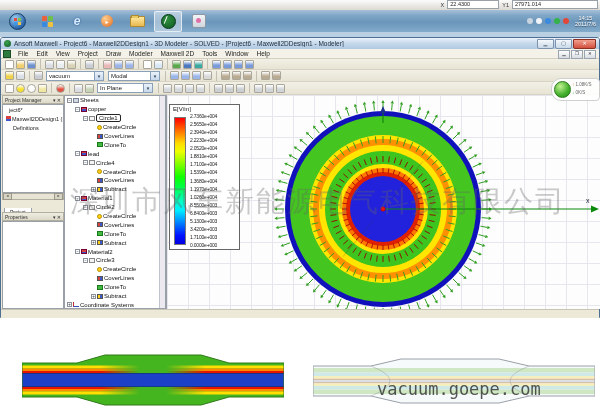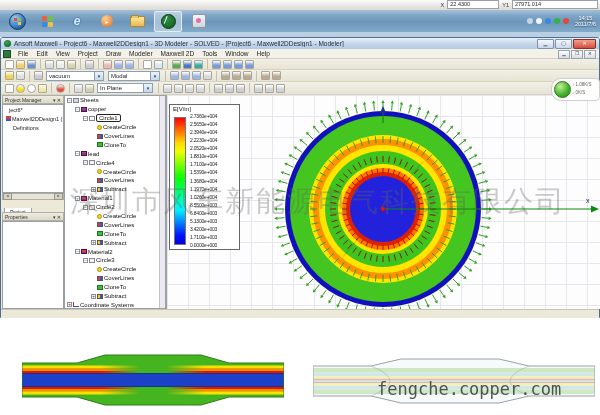--- a/index.html
+++ b/index.html
@@ -873,13 +873,13 @@
       <rect x="0" y="34.5" width="282" height="4.5" fill="#cfe7c2"></rect>
       <line x1="0" y1="25" x2="282" y2="25" stroke="#a8aeb8" stroke-width="0.7"></line>
       <line x1="0" y1="27" x2="282" y2="27" stroke="#a8aeb8" stroke-width="0.7"></line>
       <path d="M58,11 Q96,26 58,41" fill="none" stroke="#9aa0a8" stroke-width="0.7" opacity="0.7"></path>
       <path d="M216,11 Q178,26 216,41" fill="none" stroke="#9aa0a8" stroke-width="0.7" opacity="0.7"></path>
     </g>
     <path d="M0,11 L58,11 L88,4 L186,4 L216,11 L282,11 L282,41 L216,41 L186,48 L88,48 L58,41 L0,41 Z" fill="none" stroke="#9aa0a8" stroke-width="1"></path>
   </svg>
 
 <div id="wm-center">深圳市风车新能源电气科技有限公司</div>
-<div id="wm-bottom">fengche.copper.com</div>
+<div id="wm-bottom">vacuum.goepe.com</div>
 
 </body></html>

